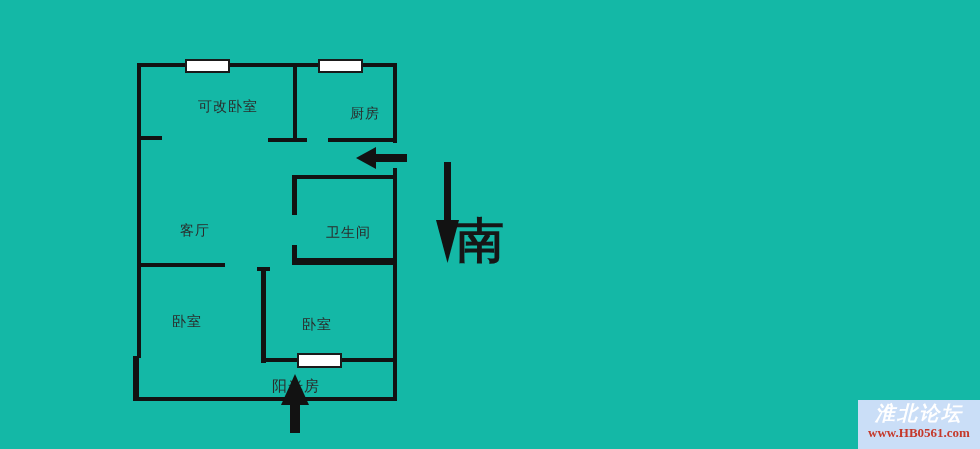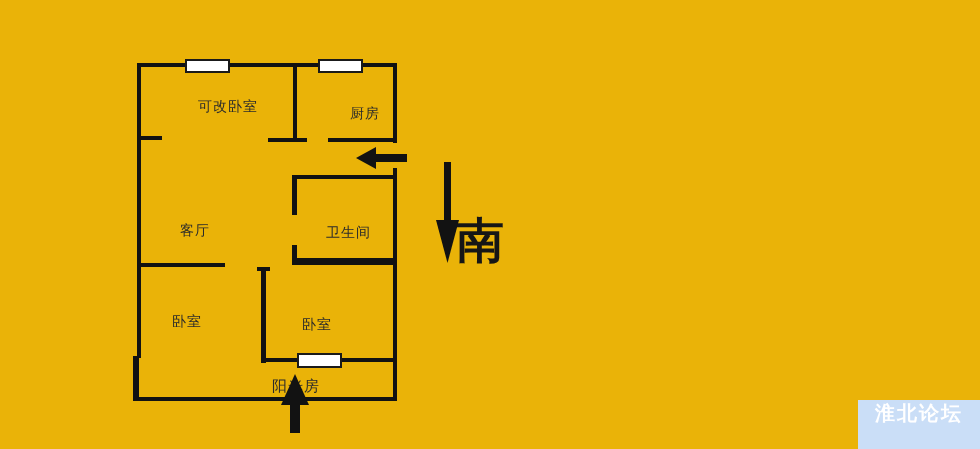--- a/index.html
+++ b/index.html
@@ -3,21 +3,21 @@
 <meta charset="utf-8">
 <style>
   * { margin: 0; padding: 0; box-sizing: border-box; }
   html, body { background: #ffffff; }
   body { font-family: "DejaVu Sans", "Liberation Sans", sans-serif; }
 
   .canvas {
     position: relative;
     width: 980px;
     height: 449px;
-    background: #eab308;
+    background: #14b8a6;
     overflow: hidden;
   }
 
   
   .w { position: absolute; background: #121212; }
 
   
   .win {
     position: absolute;
     background: #ffffff;
@@ -58,20 +58,21 @@
   }
   .watermark .site-name {
     display: block;
     margin-top: 1px;
     font-size: 20px;
     line-height: 24px;
     font-weight: bold;
     color: #ffffff;
     letter-spacing: 2px;
     white-space: nowrap;
+    font-style: italic;
   }
   .watermark .site-url {
     display: block;
     font-family: "Liberation Serif", "DejaVu Serif", serif;
     font-size: 13px;
     line-height: 16px;
     font-weight: bold;
     color: #c5392b;
     white-space: nowrap;
   }
@@ -127,15 +128,16 @@
     <polygon points="0,58 23,58 11.5,101" fill="#121212"></polygon>
   </svg>
 
   <svg class="arrow" style="left:281px; top:374px;" width="28" height="59" viewBox="0 0 28 59">
     <polygon points="14,0 0,31 28,31" fill="#121212"></polygon>
     <rect x="9" y="27" width="10" height="32" fill="#121212"></rect>
   </svg>
 
   <div class="watermark">
     <span class="site-name">淮北论坛</span>
+    <span class="site-url">www.HB0561.com</span>
   </div>
 
 </div>
 
 </body></html>

